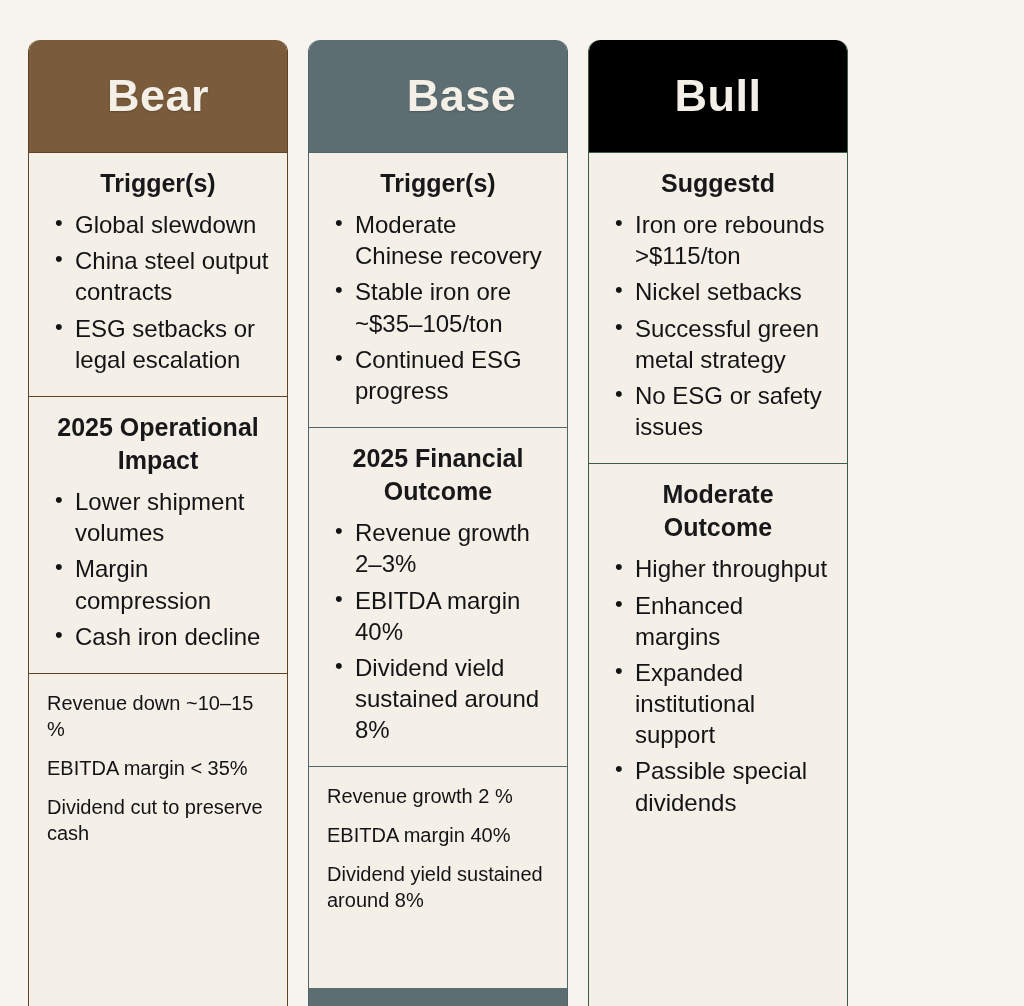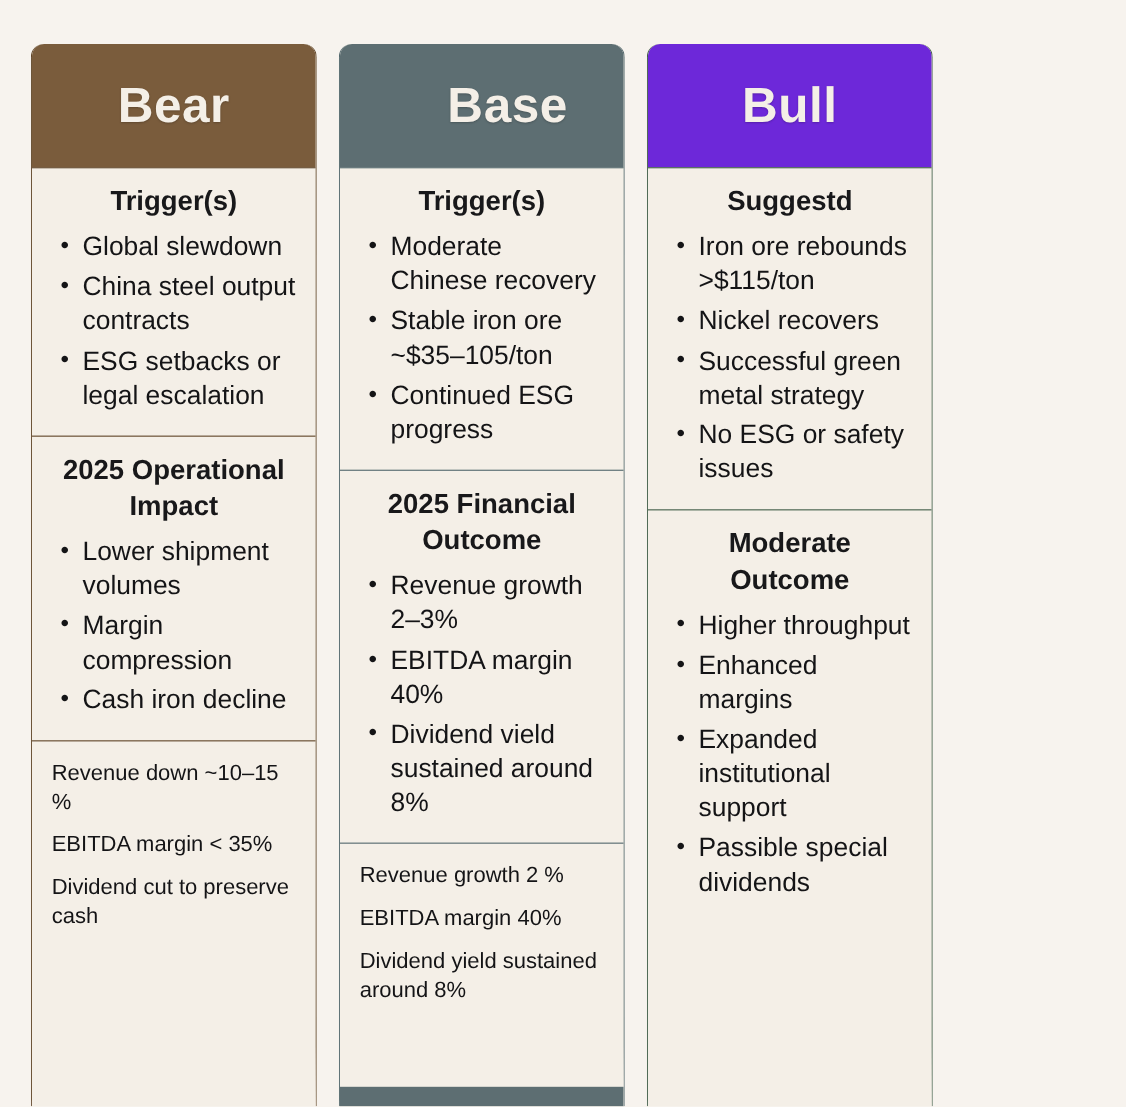--- a/index.html
+++ b/index.html
@@ -45,21 +45,21 @@
     flex: 0 0 auto;
     height: 112px;
     display: flex;
     align-items: center;
     justify-content: center;
     border-radius: 11px 11px 0 0;
   }
 
   .card.bear .card-header { background: #7a5c3c; }
   .card.base .card-header { background: #5d6e72; padding-left: 47px; }
-  .card.bull .card-header { background: #6d28d9; }
+  .card.bull .card-header { background: #000000; }
 
   .card-title {
     font-size: 45px;
     font-weight: bold;
     color: #f4efe7;
     letter-spacing: 0.5px;
     text-shadow: 0 1px 2px rgba(0,0,0,0.22);
   }
 
   .section {
@@ -198,21 +198,21 @@
 
   <div class="card bull">
     <div class="card-header">
       <div class="card-title">Bull</div>
     </div>
 
     <div class="section">
       <div class="section-heading">Suggestd</div>
       <ul class="bullets">
         <li>Iron ore rebounds &gt;$115/ton</li>
-        <li>Nickel recovers</li>
+        <li>Nickel setbacks</li>
         <li>Successful green metal strategy</li>
         <li>No ESG or safety issues</li>
       </ul>
     </div>
 
     <div class="section">
       <div class="section-heading">Moderate Outcome</div>
       <ul class="bullets">
         <li>Higher throughput</li>
         <li>Enhanced margins</li>

